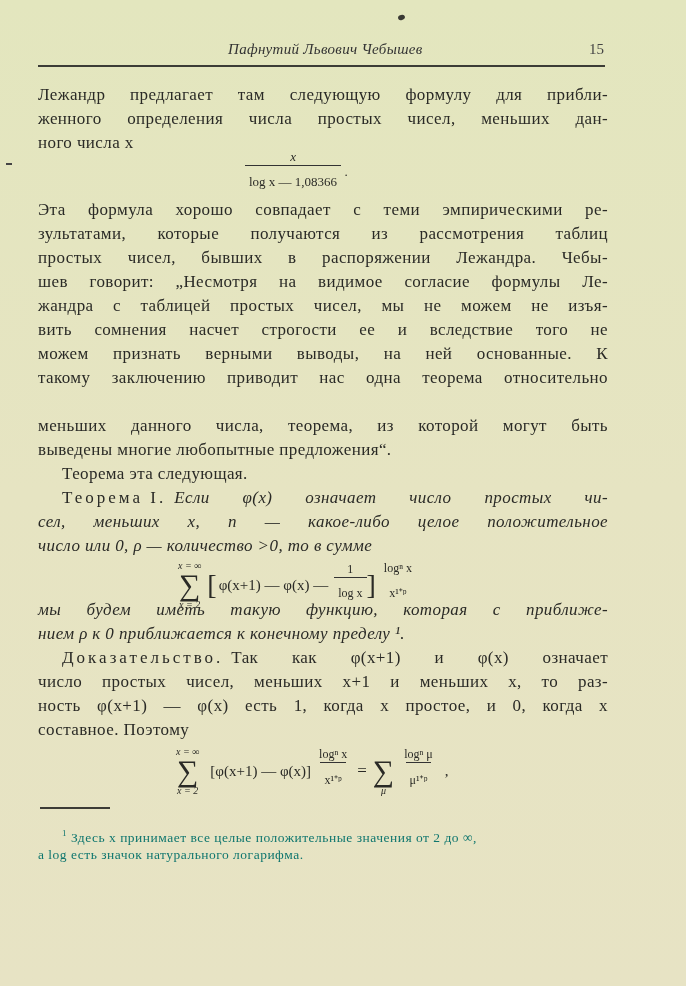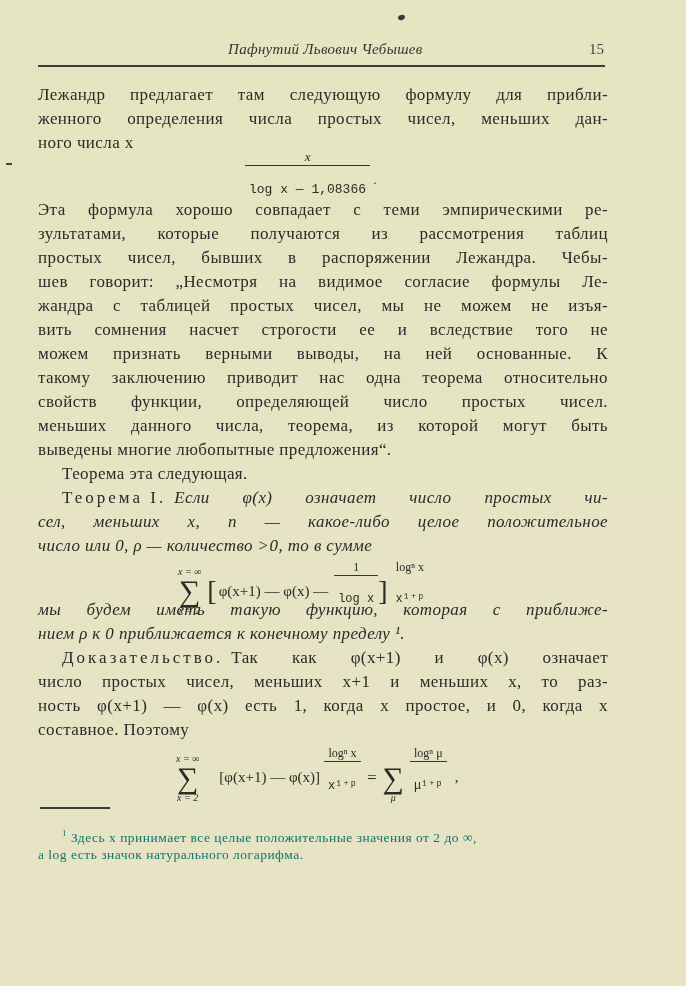--- a/index.html
+++ b/index.html
@@ -29,21 +29,21 @@
     font-size:17px; line-height:23.5px; letter-spacing:0.4px;
     text-align:justify; text-align-last:justify;
   }
   .text.last { text-align-last:left; }
   .it { font-style:italic; }
   .sp { letter-spacing:3px; }
 
   .formula { position:absolute; font-family:"Liberation Serif", serif; color:#2a2a26; }
   .frac { display:inline-flex; flex-direction:column; align-items:center; vertical-align:middle; }
   .frac .num { padding:0 4px; }
-  .frac .den { border-top:1.2px solid #333; padding:16px 4px;font-family:Liberation Mono, monospace; }
+  .frac .den { border-top:1.2px solid #333; padding:8px 4px; }
 
   .sum { display:inline-flex; flex-direction:column; align-items:center; vertical-align:middle; }
   .sum .lim { font-size:10px; font-style:italic; line-height:11px; }
   .sum .sig { font-size:30px; line-height:28px; }
 
   .footnote-rule { position:absolute; left:40px; top:807px; width:70px; height:1.5px; background:#3c3c36; }
   .footnote {
     position:absolute; left:38px; width:570px;
     font-size:13.5px; line-height:22px; letter-spacing:0.5px; color:#0f766e;
   }
@@ -75,21 +75,20 @@
   </div>
 
   <div class="text" style="top:222px;">зультатами, которые получаются из рассмотрения таблиц</div>
   <div class="text" style="top:198px;">Эта формула хорошо совпадает с теми эмпирическими ре-</div>
   <div class="text" style="top:246px;">простых чисел, бывших в распоряжении Лежандра. Чебы-</div>
   <div class="text" style="top:270px;">шев говорит: „Несмотря на видимое согласие формулы Ле-</div>
   <div class="text" style="top:294px;">жандра с таблицей простых чисел, мы не можем не изъя-</div>
   <div class="text" style="top:318px;">вить сомнения насчет строгости ее и вследствие того не</div>
   <div class="text" style="top:342px;">можем признать верными выводы, на ней основанные. К</div>
   <div class="text" style="top:366px;">такому заключению приводит нас одна теорема относительно</div>
-  <div class="text" style="top:390px;">свойств функции, определяющей число простых чисел.</div>
   <div class="text" style="top:414px;">меньших данного числа, теорема, из которой могут быть</div>
   <div class="text last" style="top:438px;">выведены многие любопытные предложения“.</div>
 
   <div class="text last" style="top:462px; left:62px; width:546px;">Теорема эта следующая.</div>
 
   <div class="text" style="top:486px; left:62px; width:546px; display:flex; justify-content:center;">
     <span class="sp">Теорема I.</span>
     <span class="it" style="margin-left:8px; flex:1; text-align:justify; text-align-last:justify;">Если φ(x) означает число простых чи-</span>
   </div>
   <div class="text it" style="top:510px;">сел, меньших x, n — какое-либо целое положительное</div>
@@ -124,21 +123,21 @@
   <div class="text" style="top:670px;">число простых чисел, меньших x+1 и меньших x, то раз-</div>
   <div class="text" style="top:694px;">ность φ(x+1) — φ(x) есть 1, когда x простое, и 0, когда x</div>
   <div class="text last" style="top:718px;">составное. Поэтому</div>
 
   <div class="formula" style="left:176px; top:746px; font-size:15px; display:flex; align-items:center;">
     <span class="sum">
       <span class="lim">x = ∞</span>
       <span class="sig">∑</span>
       <span class="lim">x = 2</span>
     </span>
-    <span style="margin-left:20px;">[φ(x+1) — φ(x)]</span>
+    <span style="margin-left:11px;">[φ(x+1) — φ(x)]</span>
     <span class="frac" style="font-size:12px; margin-left:4px;">
       <span class="num">logⁿ x</span>
       <span class="den">x¹⁺ᵖ</span>
     </span>
     <span style="margin:0 6px; font-size:17px;">=</span>
     <span class="sum">
       <span class="lim">&nbsp;</span>
       <span class="sig">∑</span>
       <span class="lim">μ</span>
     </span>

